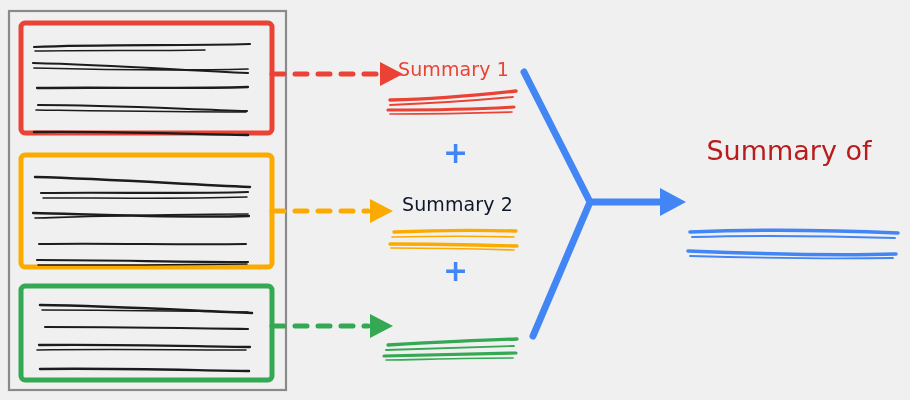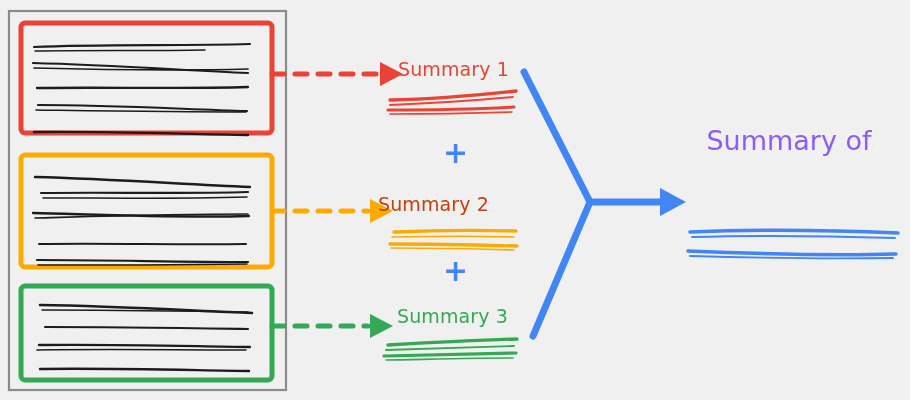--- a/index.html
+++ b/index.html
@@ -136,26 +136,25 @@
     <g stroke="#4285f4" fill="none" stroke-linecap="round">
       <path d="M690 232 C 760 229, 830 230, 898 233" stroke-width="3.6"></path>
       <path d="M692 237 C 760 235, 830 236, 895 238" stroke-width="1.9"></path>
       <path d="M688 251 C 760 254, 830 256, 896 254" stroke-width="3.5"></path>
       <path d="M690 256 C 760 258, 830 259, 893 258" stroke-width="1.8"></path>
     </g>
   </svg>
 
   <div class="label-text summary-label" style="left:398px; top:58px; color:#ea4335;">Summary 1</div>
 
-  <div class="label-text summary-label" style="left:378px; top:193px; color:#c2410c;">Summary 2</div>
+  <div class="label-text summary-label" style="left:402px; top:193px; color:#0f172a;">Summary 2</div>
 
-  <div class="label-text summary-label" style="left:397px; top:305px; color:#34a853;">Summary 3</div>
 
   <div class="plus-sign" style="left:443px; top:138px; color:#4285f4;">+</div>
 
   <div class="plus-sign" style="left:443px; top:256px; color:#4285f4;">+</div>
 
-  <div style="position:absolute; left:694px; top:125px; width:190px;
-              color:#8b5cf6;">
+  <div style="position:absolute; left:694px; top:135px; width:190px;
+              color:#b91c1c;">
     <div class="final-label">Summary of</div>
   </div>
 
 </div>
 
 </body></html>

